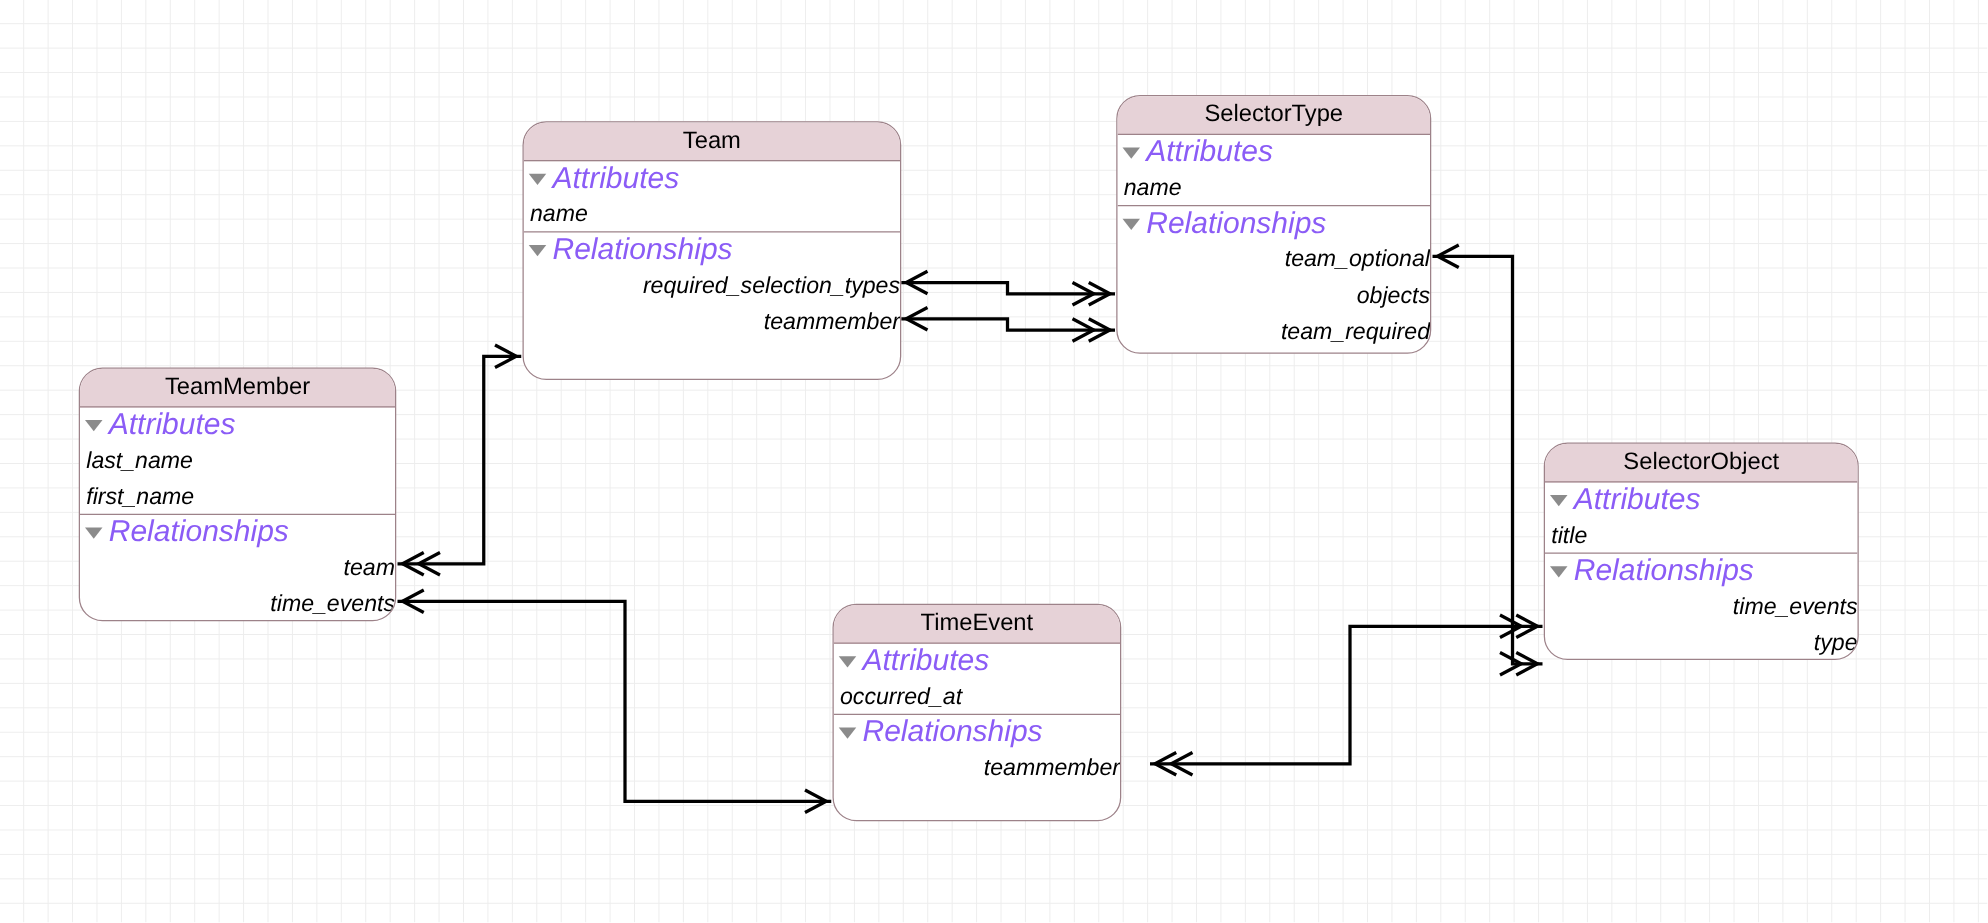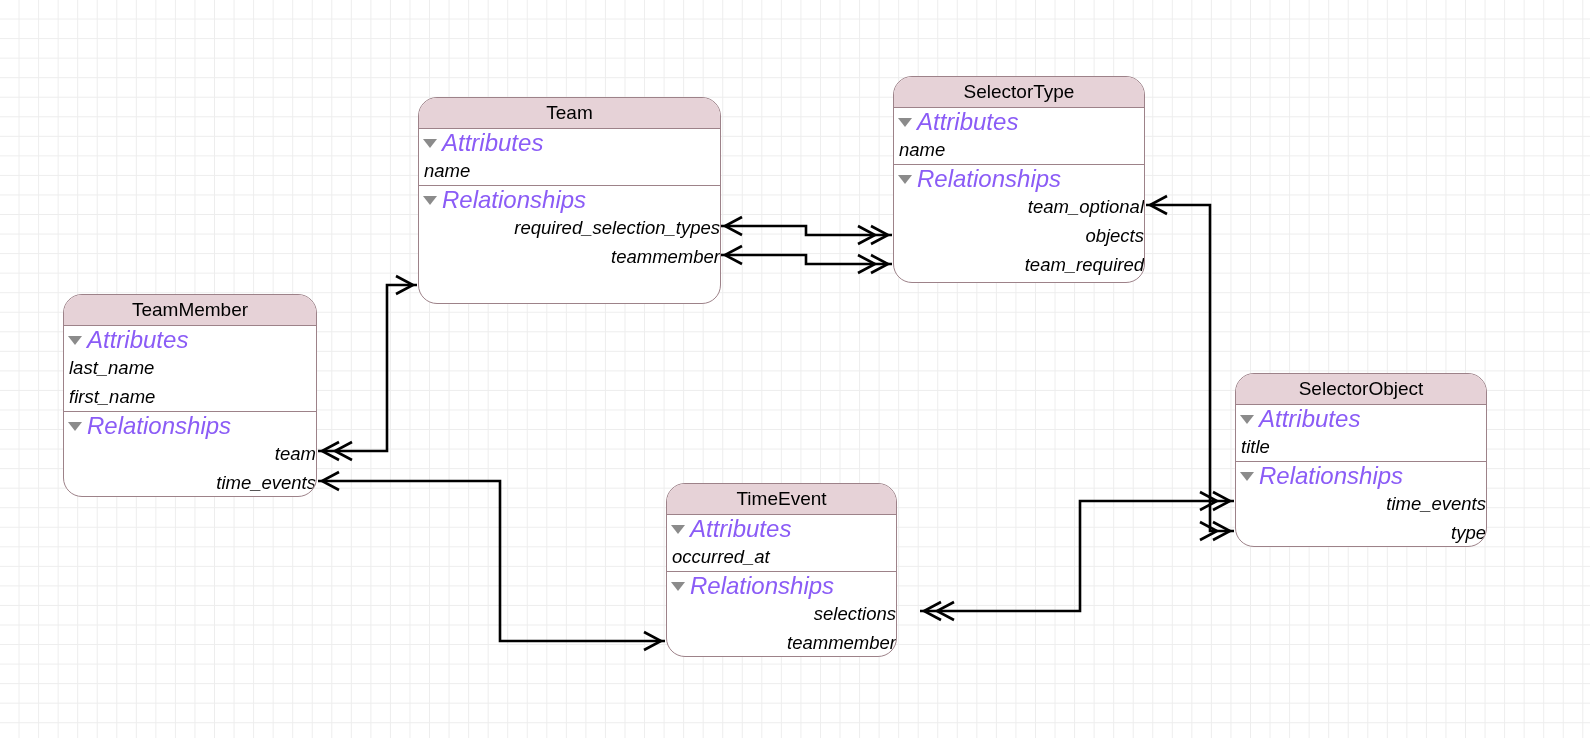--- a/index.html
+++ b/index.html
@@ -219,21 +219,21 @@
         </div>
         <div class="section">
           <div class="section-head">
             <span class="tri"></span>
             <span>Relationships</span>
           </div>
           <div class="row">team</div>
           <div class="row">time_events</div>
         </div>
       </div>
-      <div class="entity" style="left: 1235px; top: 373px; width: 252px; height: 174px;">
+      <div class="entity" style="left: 1235px; top: 354px; width: 252px; height: 174px;">
         <div class="entity-header">SelectorObject</div>
         <div class="section">
           <div class="section-head">
             <span class="tri"></span>
             <span>Attributes</span>
           </div>
           <div class="row">title</div>
         </div>
         <div class="section">
           <div class="section-head">
@@ -251,19 +251,18 @@
             <span class="tri"></span>
             <span>Attributes</span>
           </div>
           <div class="row">occurred_at</div>
         </div>
         <div class="section">
           <div class="section-head">
             <span class="tri"></span>
             <span>Relationships</span>
           </div>
-          <div class="row">selections</div>
           <div class="row">teammember</div>
         </div>
       </div>
     </div>
 
 </div>
 
 </body></html>

